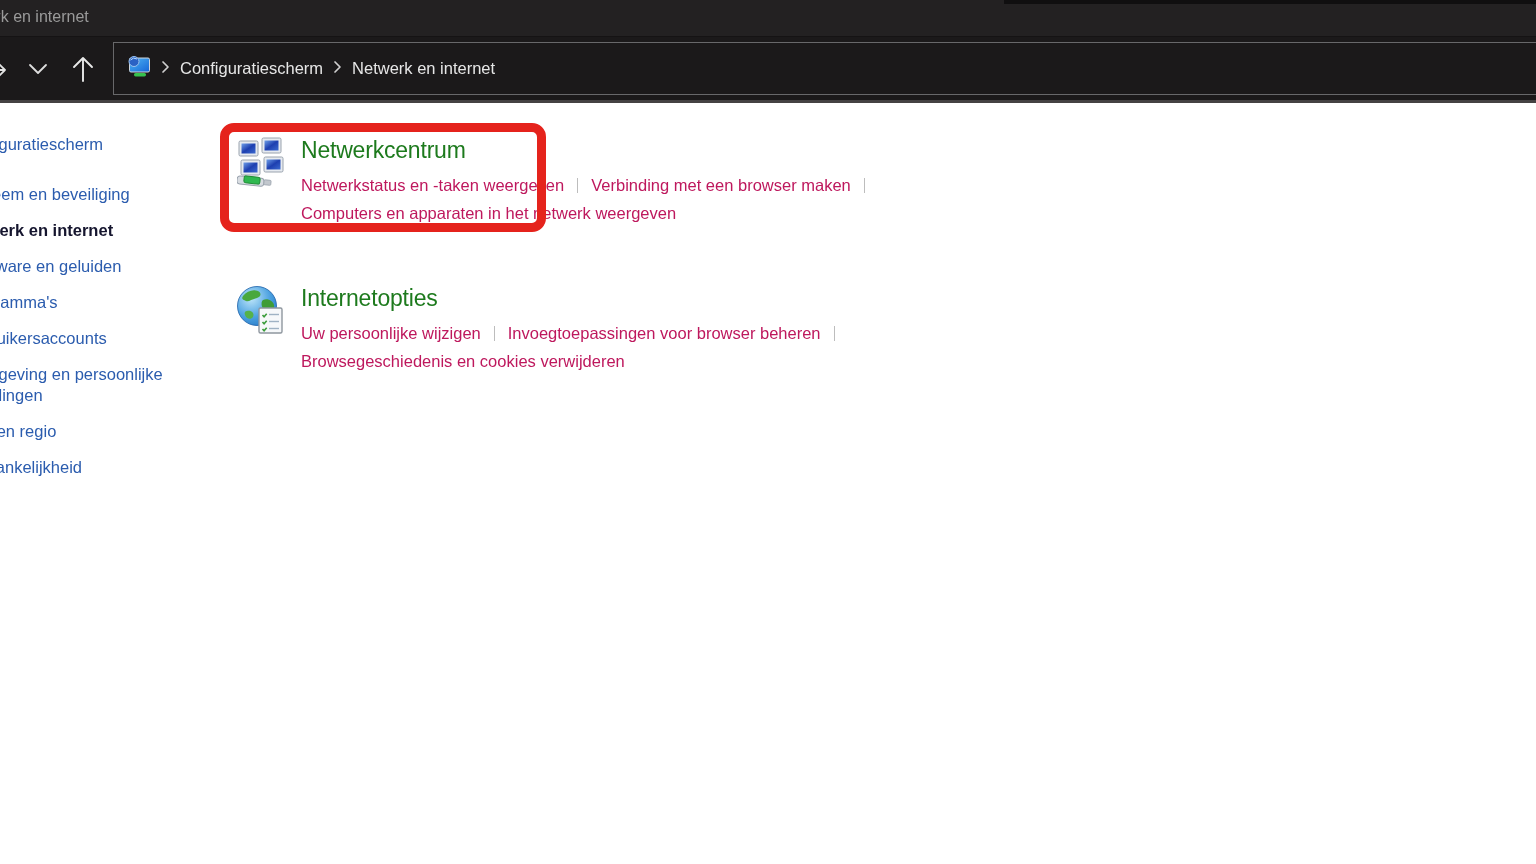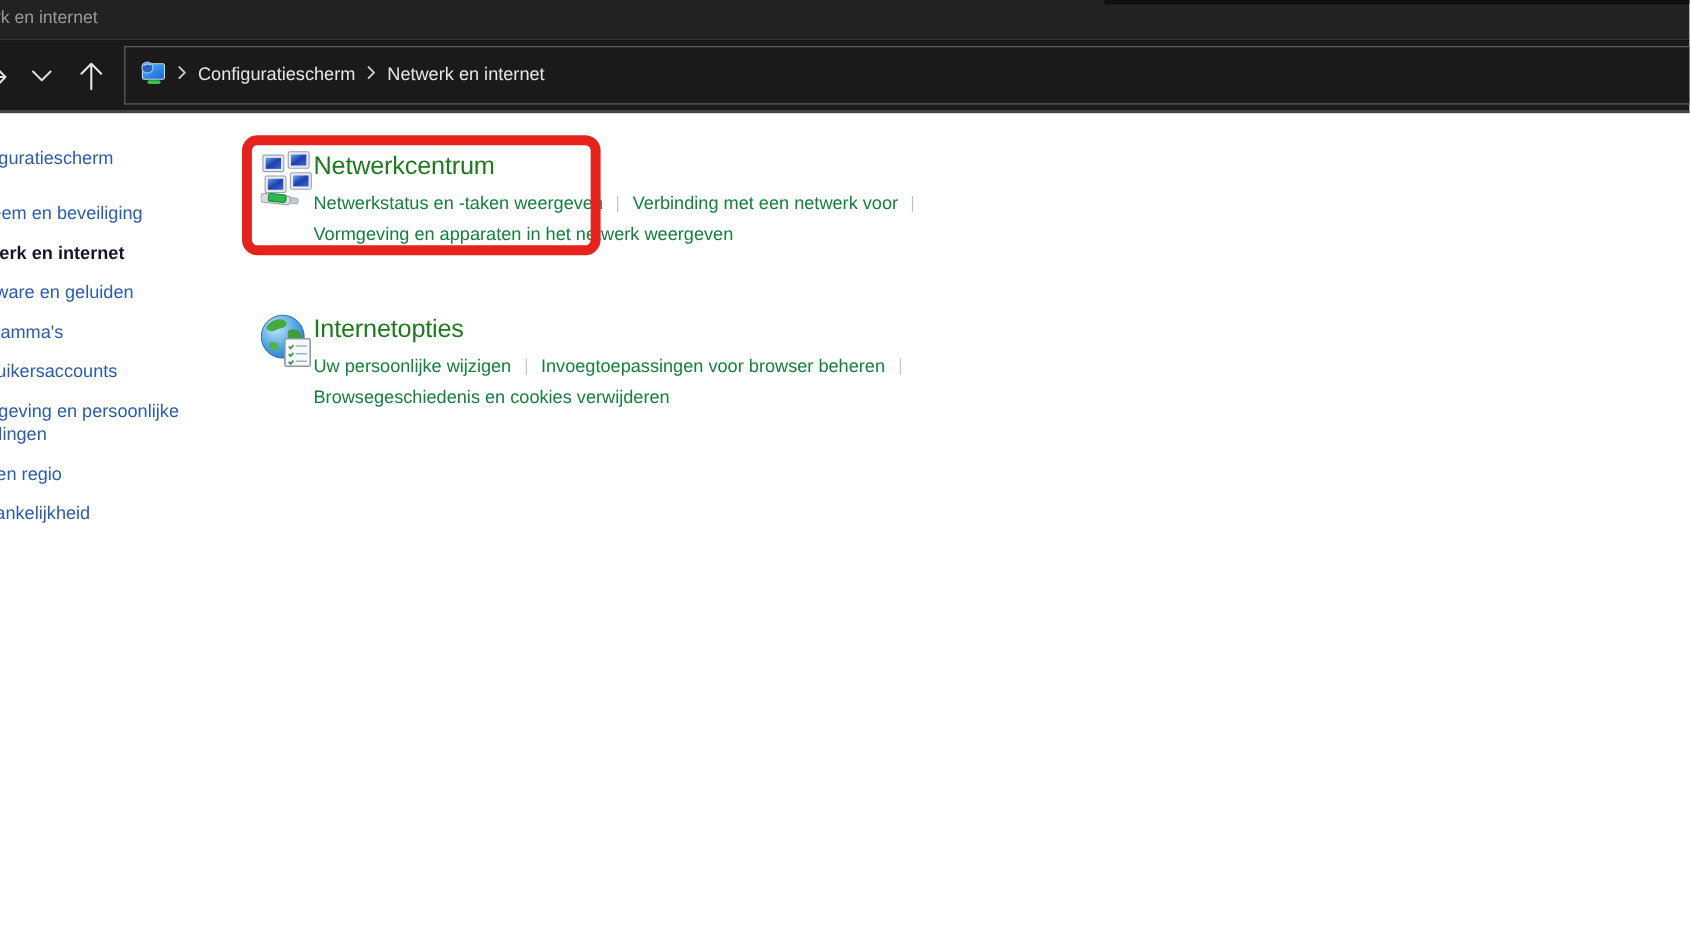--- a/index.html
+++ b/index.html
@@ -29,28 +29,28 @@
   
   .content { position:absolute; left:0; top:103px; width:1536px; height:761px; background:#ffffff; }
 
   
   .sidebar { position:absolute; left:-40px; top:31px; width:260px; font-size:16.5px; }
   .side-item { color:#2b5cae; line-height:21px; margin-bottom:15px; cursor:pointer; }
   .side-item.home { margin-bottom:29px; }
   .side-item.current { color:#15152e; font-weight:bold; }
 
   
-  .category { position:absolute; left:237px; display:flex; }
+  .category { position:absolute; left:237px; display:flex; gap:16px; }
   .cat-1 { top:33px; }
   .cat-2 { top:135px;margin-top:46px; }
   .cat-icon { flex:0 0 46px; }
   .cat-title { font-size:23px; line-height:24px; color:#1d7a1d; margin:2px 0 9px 0;
                letter-spacing:-0.2px; cursor:pointer; }
   .task-row { display:flex; align-items:center; height:28px; font-size:16.5px; white-space:nowrap; }
-  .task-link { color:#15803d; cursor:pointer; }
+  .task-link { color:#be185d; cursor:pointer; }
   .vsep { width:1px; height:15px; background:#bdbdbd; margin:0 13px; }
 
   
   .red-box { position:absolute; left:220px; top:123px; width:326px; height:109px;
              border:9px solid #e5231c; border-radius:14px; z-index:10; pointer-events:none; }
 </style>
 </head>
 <body>
 
 <div class="stage">
@@ -149,25 +149,25 @@
             <rect x="7" y="40.5" width="16" height="7" rx="2" fill="#2fb84f" stroke="#1f8c35" stroke-width="1" transform="rotate(6 15 44)"></rect>
             <rect x="27" y="44" width="7" height="5" rx="1" fill="#c2c7cd" stroke="#9aa3ae" stroke-width="0.8" transform="rotate(6 30 46)"></rect>
           </g>
         </svg>
       </span>
       <div>
         <div class="cat-title">Netwerkcentrum</div>
         <div class="task-row">
           <span class="task-link">Netwerkstatus en -taken weergeven</span>
           <span class="vsep"></span>
-          <span class="task-link">Verbinding met een netwerk voor</span>
-          <span class="vsep"></span>
-        </div>
-        <div class="task-row">
-          <span class="task-link">Vormgeving en apparaten in het netwerk weergeven</span>
+          <span class="task-link">Verbinding met een browser maken</span>
+          <span class="vsep"></span>
+        </div>
+        <div class="task-row">
+          <span class="task-link">Computers en apparaten in het netwerk weergeven</span>
         </div>
       </div>
     </section>
 
     <section class="category cat-2">
       <span class="cat-icon">
         <svg width="48" height="52" viewBox="0 0 48 52">
           <defs>
             <radialGradient id="glb" cx="0.35" cy="0.3" r="0.9">
               <stop offset="0" stop-color="#bfe6f9"></stop>

